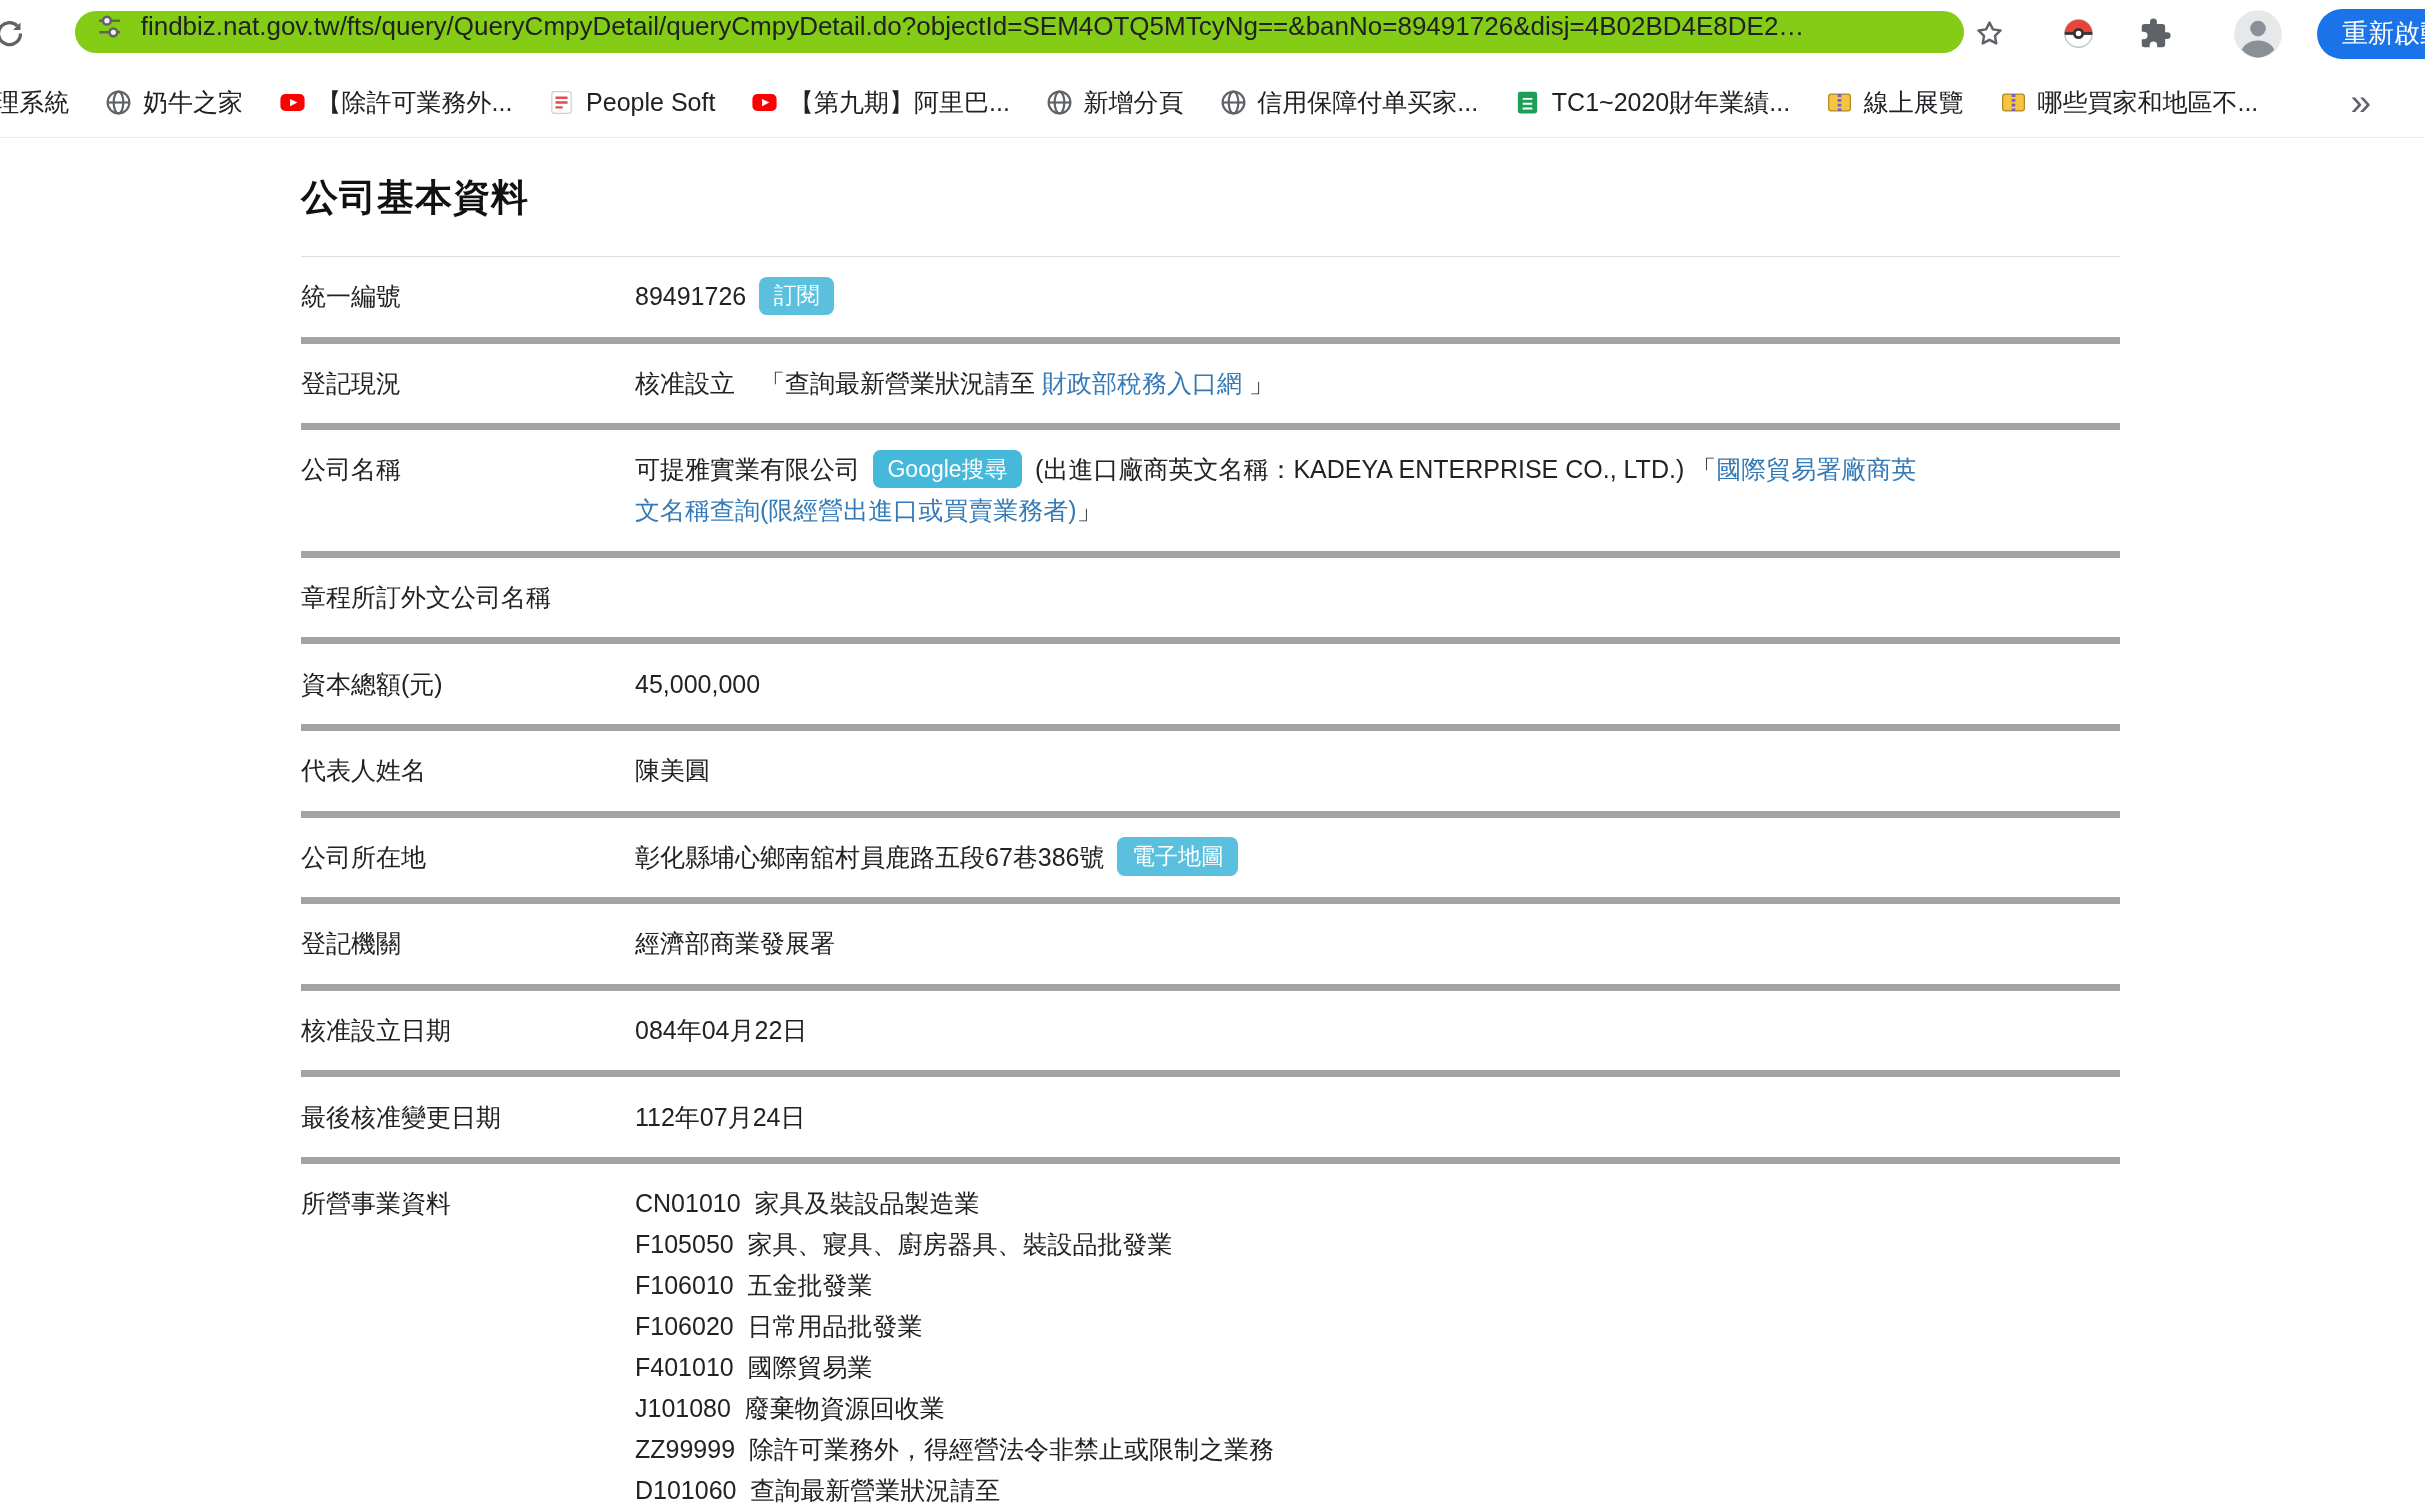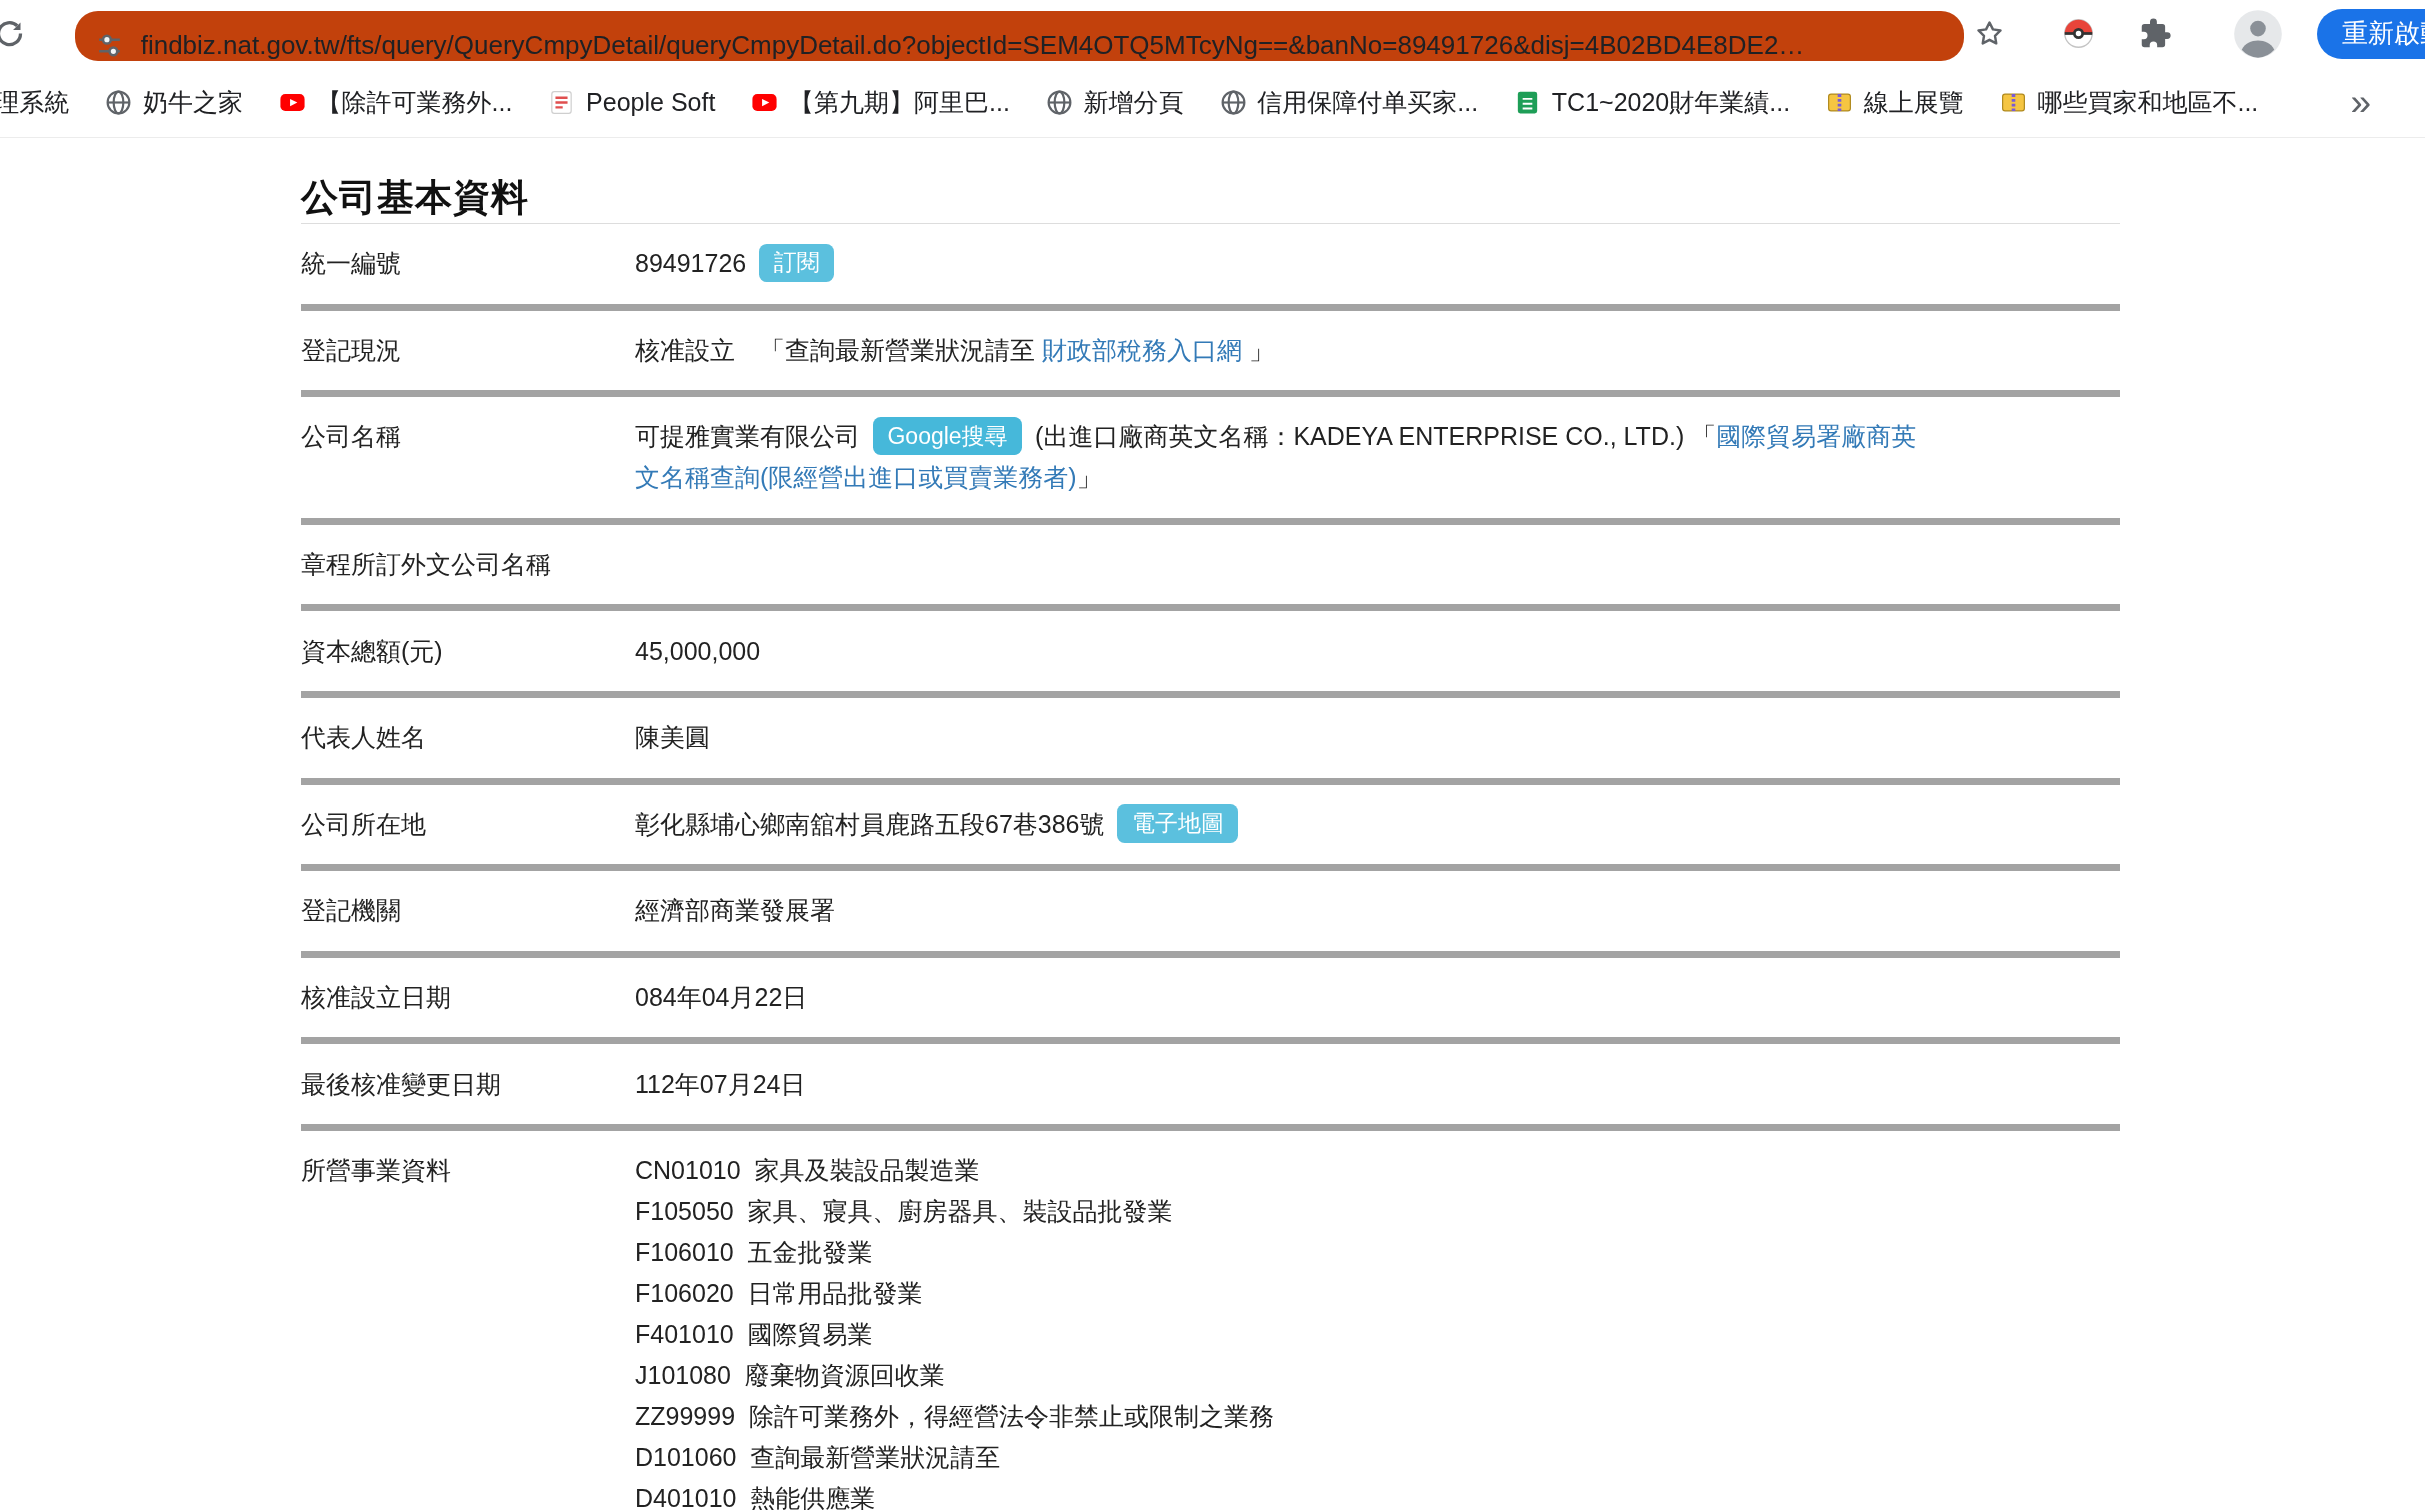--- a/index.html
+++ b/index.html
@@ -5,22 +5,22 @@
   *{margin:0;padding:0;box-sizing:border-box}
   html,body{width:2425px;height:1510px;overflow:hidden;background:#fff;
     font-family:"Liberation Sans","DejaVu Sans",sans-serif;color:#222}
 
   
   .topbar{position:relative;height:68px;background:#fff}
   .icon-btn{position:absolute;display:flex;align-items:center;justify-content:center;
     width:46px;height:46px;border-radius:50%;cursor:pointer}
   .icon-btn svg{width:33px;height:33px}
   .reload{left:-13.5px;top:10.6px}
-  .omnibox{position:absolute;left:75px;top:10.6px;width:1889px;height:50px;border-radius:23px;
-    background:#c2410c;display:flex;align-items:flex-end;padding:0 19.3px;gap:15.4px;cursor:text}
+  .omnibox{position:absolute;left:75px;top:10.6px;width:1889px;height:42px;border-radius:23px;
+    background:#84cc16;display:flex;align-items:flex-start;padding:0 19.3px;gap:15.4px;cursor:text}
   .omnibox .oicon{width:31px;height:31px;flex:0 0 auto;display:flex}
   .omnibox .oicon svg{width:31px;height:31px}
   .omnibox .url{font-size:26px;color:#202124;white-space:nowrap;overflow:hidden;flex:1}
   .star{left:1966px;top:10.6px}
   .pokeball{left:2055px;top:10.6px}
   .puzzle{left:2132px;top:10.6px}
   .avatar{left:2232px;top:7.7px;width:52px;height:52px}
   .avatar svg{width:52px;height:52px}
   .restart{position:absolute;left:2317px;top:8.7px;height:50px;border-radius:25px;
     background:var(--restart,#1a73e8);color:#fff;font-size:26px;display:flex;align-items:center;
@@ -30,21 +30,21 @@
     padding-left:1.9px;background:#fff;border-bottom:1px solid #ececec}
   .bookmark{display:flex;align-items:center;gap:9.7px;font-size:25px;color:#202124;
     white-space:nowrap;cursor:pointer}
   .bookmark.cut{margin-left:-7.7px}
   .bookmark .bicon{width:29px;height:29px;display:inline-flex}
   .bookmark .bicon svg{width:29px;height:29px}
   .chevron{position:absolute;right:54px;top:13.5px;font-size:37px;color:#5f6368;cursor:pointer}
 
   
   .content{padding:35px 0 0 301px}
-  .page-title{font-size:37px;font-weight:700;color:#111;letter-spacing:1px}
+  .page-title{font-size:37px;font-weight:700;color:#111;margin-bottom:33px;letter-spacing:1px}
   .table{width:1819px;border-top:1px solid #ddd}
   .row{display:flex;border-bottom:7px solid #a3a3a3;padding:19.3px 0;min-height:76px}
   .cell-label{width:334px;flex:0 0 334px;font-size:25px;line-height:41px;color:#222}
   .cell-value{flex:1;font-size:25px;line-height:41px;color:#222}
   .line{white-space:pre-wrap}
   .badge{display:inline-block;background:var(--badge,#5bc0de);color:#fff;font-size:23px;
     line-height:1;padding:7.7px 14.5px;border-radius:7.7px;margin:0 6px;cursor:pointer;vertical-align:1.9px}
   .badge-google{background:var(--badge-google,#46b8da)}
   a.link{color:var(--link,#337ab7);text-decoration:none;cursor:pointer}
 </style>

